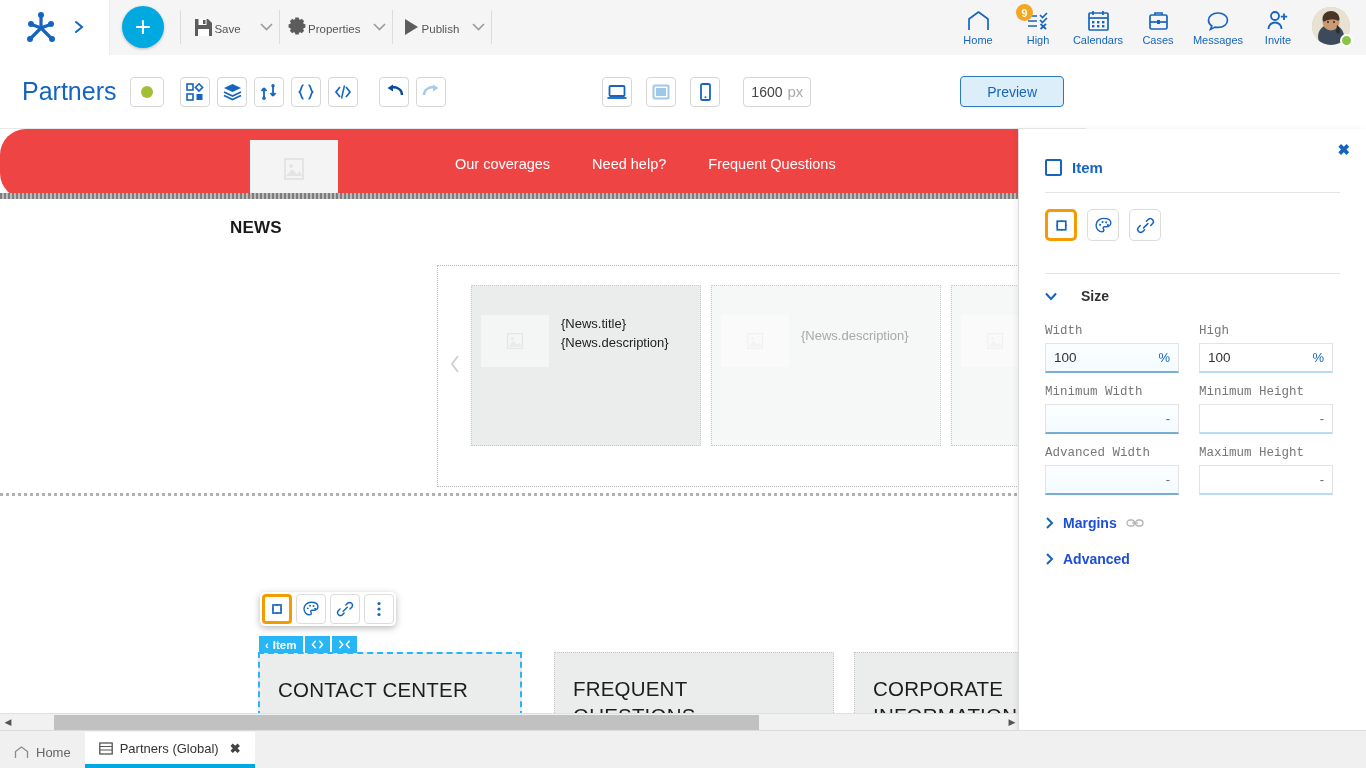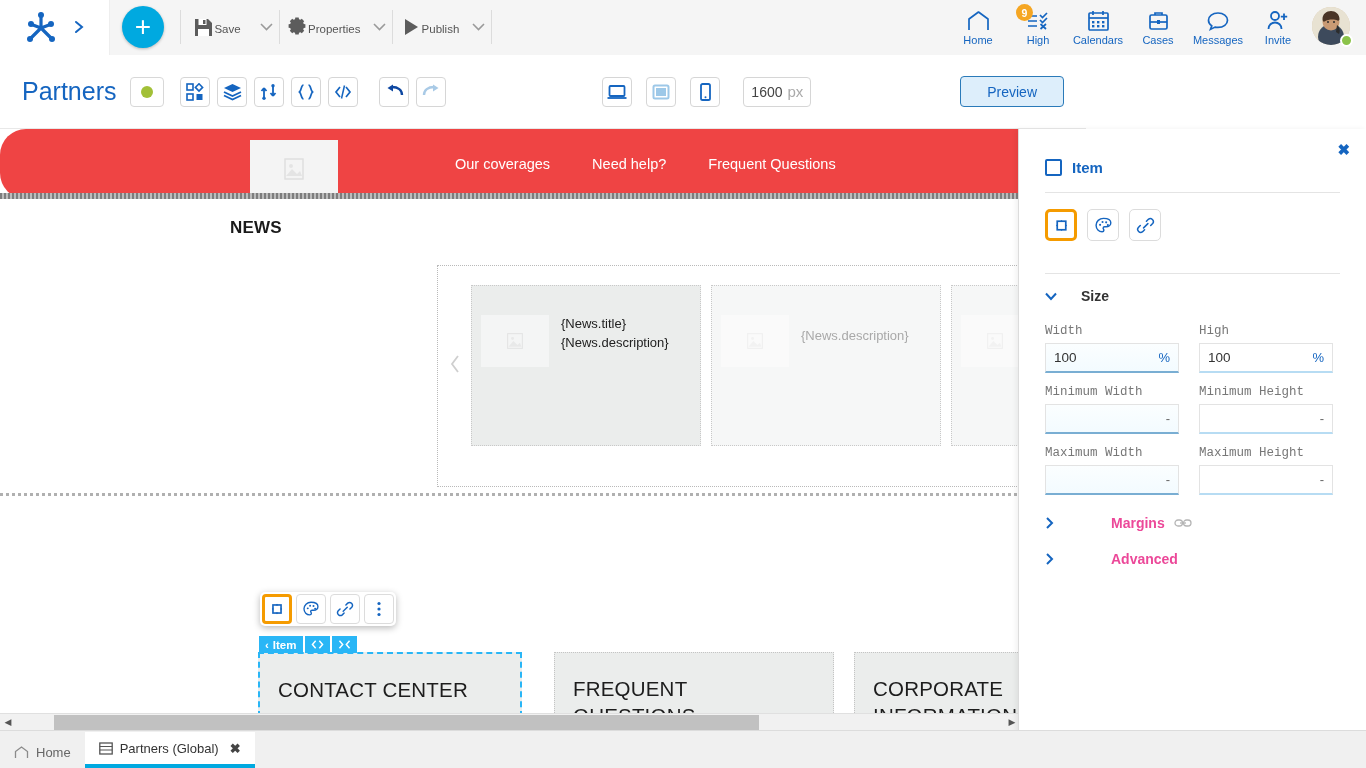--- a/index.html
+++ b/index.html
@@ -255,21 +255,21 @@
   .fld label { display: block; font-size: 12.5px; color: #777; margin-bottom: 5px; font-family: Liberation Mono, monospace; }
   .fld .ctl {
     height: 30px; border: 1px solid #e3e3e3; border-bottom: 2px solid #b7dcf3;
     display: flex; align-items: center; padding: 0 8px; font-size: 13.5px; color: #333;
     background: #fff;
   }
   .fld .ctl.tinted { background: linear-gradient(#fbfeff,#f3fbff); border-bottom-color: #79aed3; }
   .fld .ctl .unit { margin-left: auto; color: #1565c0; font-size: 13px; }
   .fld .ctl .dash { margin-left: auto; color: #666; font-size: 13px; }
   .rp-sub { display: flex; align-items: center; gap: 9px; padding: 20px 26px 0 26px; cursor: pointer; }
-  .rp-sub .st { font-size: 14px; font-weight: bold; color: #ec4899; margin-left: 48px; }
+  .rp-sub .st { font-size: 14px; font-weight: bold; color: #1d4ed8; }
 
   
   .taskbar {
     position: absolute; bottom: 0; left: 0; width: 1366px; height: 38px;
     background: #f0f0f0; border-top: 1px solid #dcdcdc; display: flex; align-items: flex-end;
   }
   .tb-item {
     display: flex; align-items: center; gap: 7px; height: 32px; padding: 0 14px;
     font-size: 13px; color: #666; cursor: pointer;
   }
@@ -754,21 +754,21 @@
       </div>
       <div class="fld">
         <label>Minimum Height</label>
         <div class="ctl">
           <span></span>
           <span class="dash">-</span>
         </div>
       </div>
 
       <div class="fld">
-        <label>Maximum Width</label>
+        <label>Advanced Width</label>
         <div class="ctl tinted">
           <span></span>
           <span class="dash">-</span>
         </div>
       </div>
       <div class="fld">
         <label>Maximum Height</label>
         <div class="ctl">
           <span></span>
           <span class="dash">-</span>

